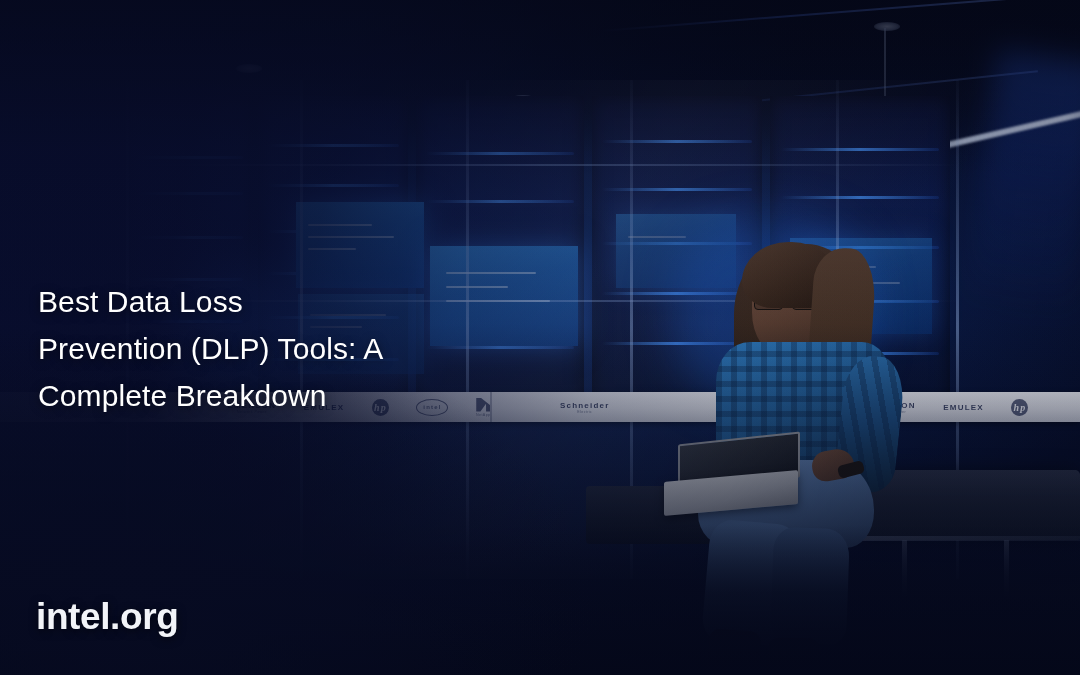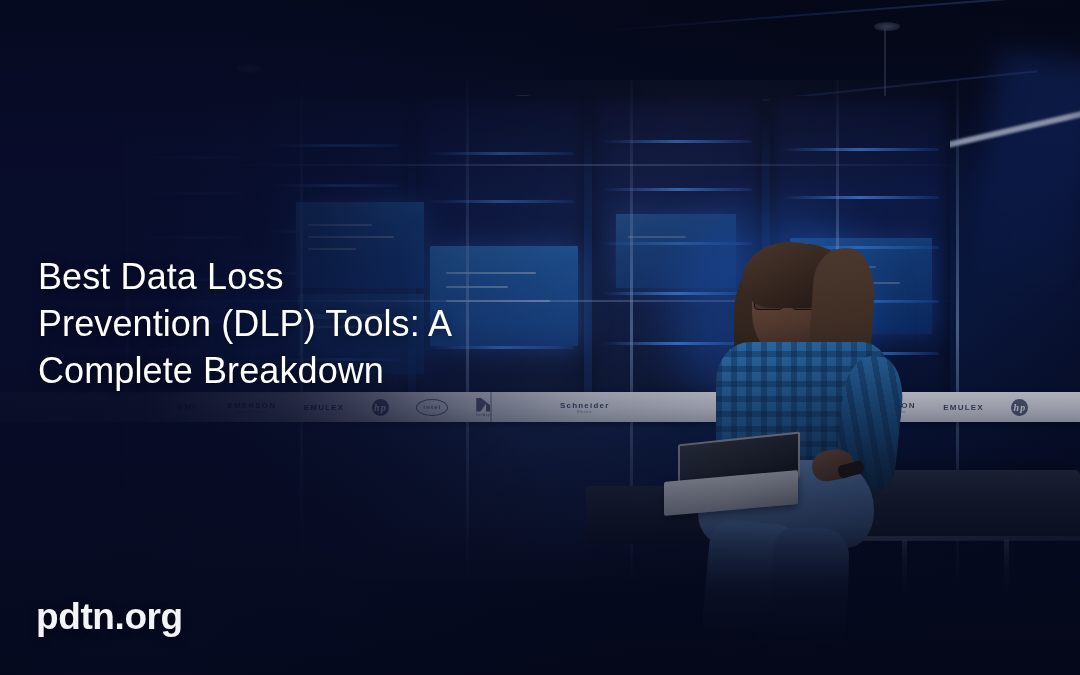--- a/index.html
+++ b/index.html
@@ -354,25 +354,25 @@
   }
   .overlay-corner {
     position: absolute; inset: 0;
     background: radial-gradient(ellipse 62% 58% at 12% 88%, rgba(7,11,34,.95) 0%, rgba(7,11,34,0) 70%);
   }
 
   
   .title {
     position: absolute;
     left: 38px;
-    top: 253px;
+    top: 278px;
     width: 560px;
     margin: 0;
     color: #ffffff;
-    font-size: 36px;
+    font-size: 30px;
     font-weight: normal;
     line-height: 47px;
     letter-spacing: .1px;
     text-shadow: 0 2px 10px rgba(0,0,0,.55);
     white-space: pre-line;
   }
 
   .site-logo {
     position: absolute;
     left: 36px;
@@ -558,15 +558,15 @@
     <div class="floor"></div>
   </div>
 
   <div class="overlay-left"></div>
   <div class="overlay-vert"></div>
   <div class="overlay-corner"></div>
 
   <h1 class="title">Best Data Loss
 Prevention (DLP) Tools: A
 Complete Breakdown</h1>
-  <div class="site-logo">pdtn.org</div>
+  <div class="site-logo">intel.org</div>
 
 </div>
 
 </body></html>

